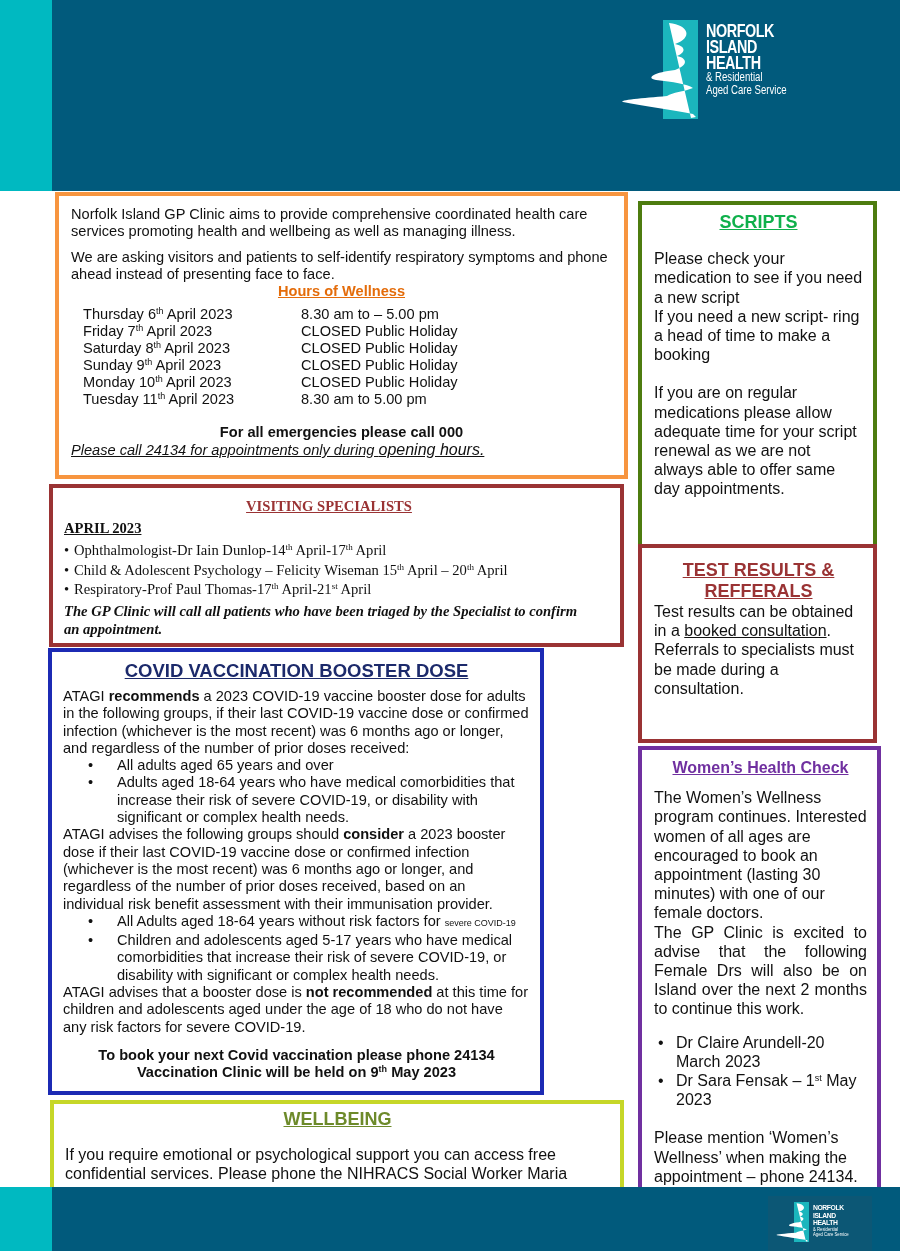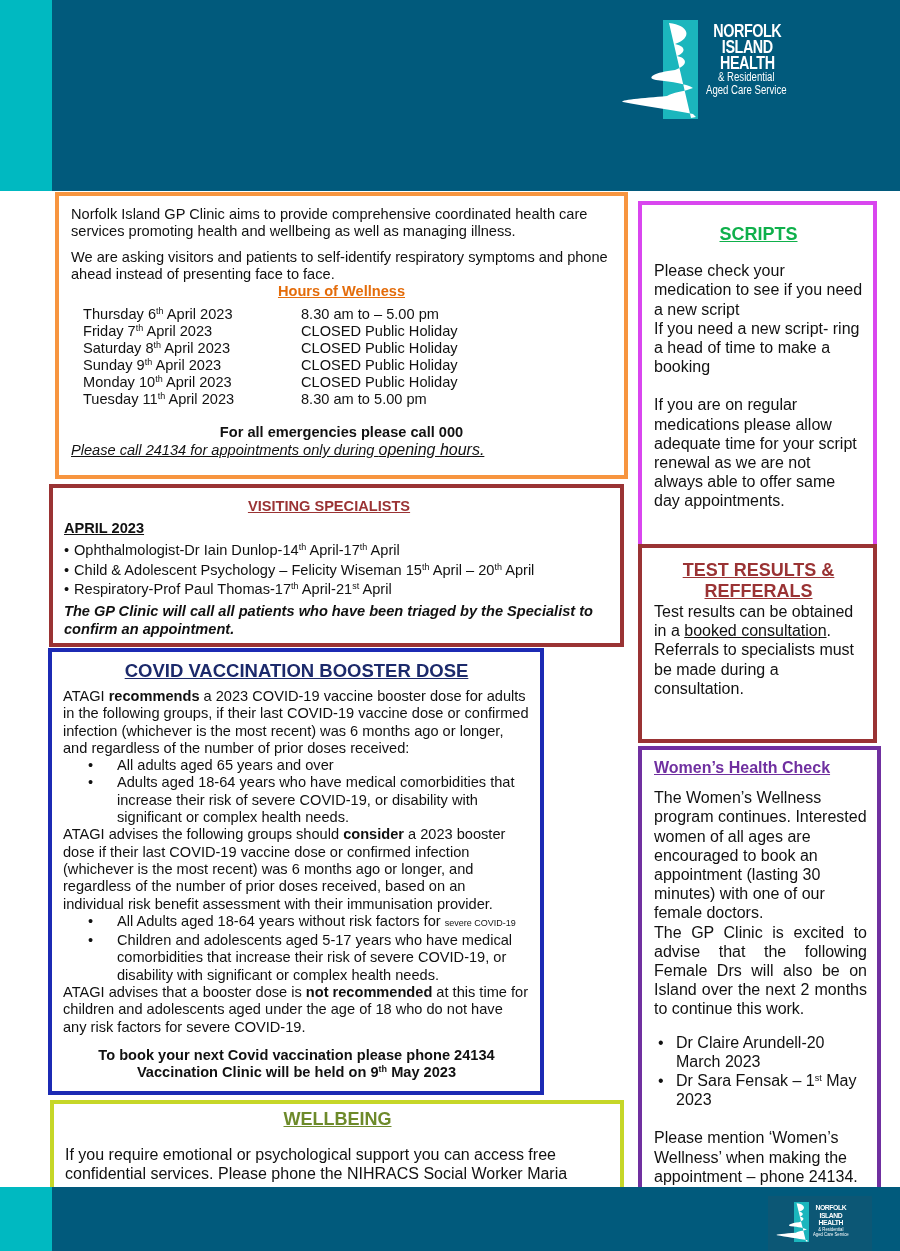--- a/index.html
+++ b/index.html
@@ -7,21 +7,21 @@
     body { position: relative; font-family: "Liberation Sans", sans-serif; color: #111; }
 
     .header { position: absolute; left: 0; top: 0; width: 900px; height: 191px; background: #015a7c; }
     .header .strip { position: absolute; left: 0; top: 0; width: 52px; height: 191px; background: #00b9c1; }
     .footer { position: absolute; left: 0; top: 1187px; width: 900px; height: 64px; background: #015a7c; }
     .footer .strip { position: absolute; left: 0; top: 0; width: 52px; height: 64px; background: #00b9c1; }
 
     .logo { position: absolute; display: flex; align-items: flex-start; }
     .logo .mark { position: relative; background: #1bb6bd; }
     .logo .mark svg { position: absolute; left: 0; top: 0; overflow: visible; }
-    .logo .words { color: #fff; font-family: "Liberation Sans", sans-serif; text-align: center; }
+    .logo .words { color: #fff; font-family: "Liberation Sans", sans-serif; }
     .logo .big { font-weight: bold; letter-spacing: -0.5px; display: block; }
     .logo .small { display: block; }
 
     .logo-main { left: 611px; top: 20px; }
     .logo-main .mark { width: 35px; height: 99px; margin-left: 52px; }
     .logo-main .words { margin-left: 8px; margin-top: 3px; }
     .logo-main .big { font-size: 17.5px; line-height: 16px; transform: scaleX(0.82); transform-origin: left; }
     .logo-main .small { font-size: 12px; line-height: 13px; transform: scaleX(0.8); transform-origin: left; white-space: nowrap; }
 
     .logo-foot-wrap { position: absolute; left: 768px; top: 1196px; width: 104px; height: 55px; background: #0c5775; }
@@ -35,48 +35,48 @@
     .box-hours { left: 55px; top: 192px; width: 573px; height: 287px; border: 4px solid #f7953f; padding: 10px 12px 0 12px; font-size: 14.6px; line-height: 17px; }
     .box-hours p { margin-bottom: 9px; }
     .hours-title { text-align: center; color: #e46c0a; font-weight: bold; text-decoration: underline; margin-top: -9px; margin-bottom: 6px; }
     .hours-row { display: flex; margin-left: 12px; }
     .hours-day { width: 218px; }
     .sup { font-size: 9px; vertical-align: 5px; line-height: 0; }
     .emergency { text-align: center; font-weight: bold; margin-top: 16px; }
     .appointments { text-align: left; font-style: italic; text-decoration: underline; }
     .appointments .oh { font-size: 16px; }
 
-    .box-specialists { left: 49px; top: 484px; width: 575px; height: 163px; border: 4px solid #9a3334; padding: 9px 26px 0 11px; font-size: 14.6px; line-height: 19.5px; }
+    .box-specialists { left: 49px; top: 484px; width: 575px; height: 163px; border: 4px solid #9a3334; padding: 9px 26px 0 11px; font-size: 14.6px; line-height: 19.5px; font-family: Liberation Serif, serif; }
     .spec-title { text-align: center; color: #9a3334; font-weight: bold; text-decoration: underline; font-size: 14.6px; margin-bottom: 2px; }
     .spec-month { font-weight: bold; text-decoration: underline; margin-bottom: 3px; }
     .spec-item { display: flex; }
     .spec-item .dot { width: 10px; flex: none; }
     .spec-note { font-weight: bold; font-style: italic; line-height: 18px; margin-top: 2px; }
 
     .box-covid { left: 48px; top: 648px; width: 496px; height: 447px; border: 4px solid #1c2ab4; padding: 8px 10px 0 11px; font-size: 14.6px; line-height: 17.3px; }
     .covid-title { text-align: center; color: #1c2a6b; font-weight: bold; text-decoration: underline; font-size: 18.5px; line-height: 22px; margin-bottom: 6px; }
     .covid-list { margin: 0 0 0 0; }
     .covid-li { display: flex; }
     .covid-li .b { width: 54px; flex: none; padding-left: 25px; }
     .covid-li .t { flex: 1; }
     .tiny { font-size: 9px; }
     .covid-book { text-align: center; font-weight: bold; margin-top: 11px; }
 
     .box-wellbeing { left: 50px; top: 1100px; width: 574px; height: 100px; border: 4px solid #c6d728; border-bottom: none; padding: 6px 10px 0 11px; font-size: 16px; line-height: 19.5px; }
     .well-title { text-align: center; color: #6d8a2a; font-weight: bold; text-decoration: underline; font-size: 18px; margin-bottom: 15px; }
 
-    .box-scripts { left: 638px; top: 201px; width: 239px; height: 402px; border: 4px solid #d946ef; padding: 20px 10px 0 12px; font-size: 16px; line-height: 19.2px; }
+    .box-scripts { left: 638px; top: 201px; width: 239px; height: 402px; border: 4px solid #4d7c0f; padding: 8px 10px 0 12px; font-size: 16px; line-height: 19.2px; }
     .scripts-title { text-align: center; color: #0fb04b; font-weight: bold; text-decoration: underline; font-size: 18px; margin-bottom: 17px; }
 
     .box-tests { left: 638px; top: 544px; width: 239px; height: 199px; border: 4px solid #9a3334; padding: 12px 10px 0 12px; font-size: 16px; line-height: 19.2px; }
     .tests-title { text-align: center; color: #9a3334; font-weight: bold; text-decoration: underline; font-size: 18px; line-height: 21px; }
     .u { text-decoration: underline; }
 
     .box-womens { left: 638px; top: 746px; width: 243px; height: 472px; border: 4px solid #7030a0; padding: 8px 10px 0 12px; font-size: 16px; line-height: 19.2px; }
-    .womens-title { text-align: left; color: #7030a0; font-weight: bold; text-decoration: underline; font-size: 16px; margin-bottom: 11px; }
+    .womens-title { text-align: center; color: #7030a0; font-weight: bold; text-decoration: underline; font-size: 16px; margin-bottom: 11px; }
     .justify { text-align: justify; text-align-last: left; }
     .wl { display: flex; margin-top: 0; }
     .wl .b { width: 22px; flex: none; padding-left: 4px; }
   </style>
 </head>
 <body>
 
 <div class="header">
   <div class="strip"></div>
   <div class="logo logo-main">

